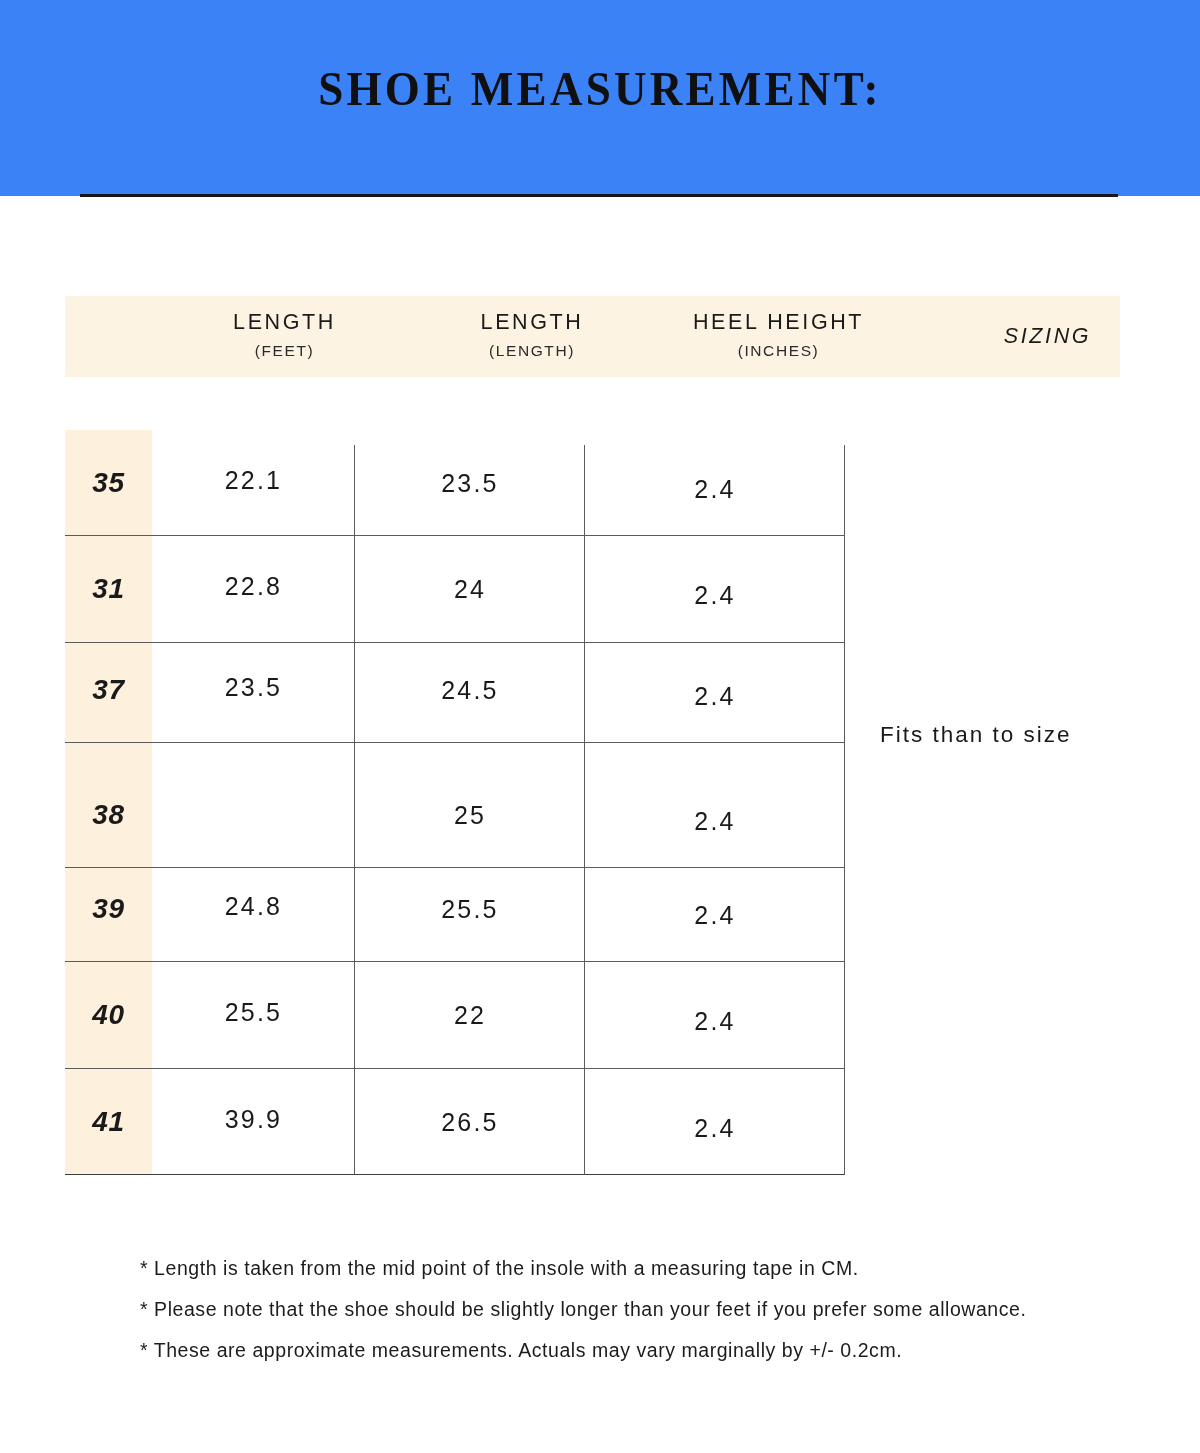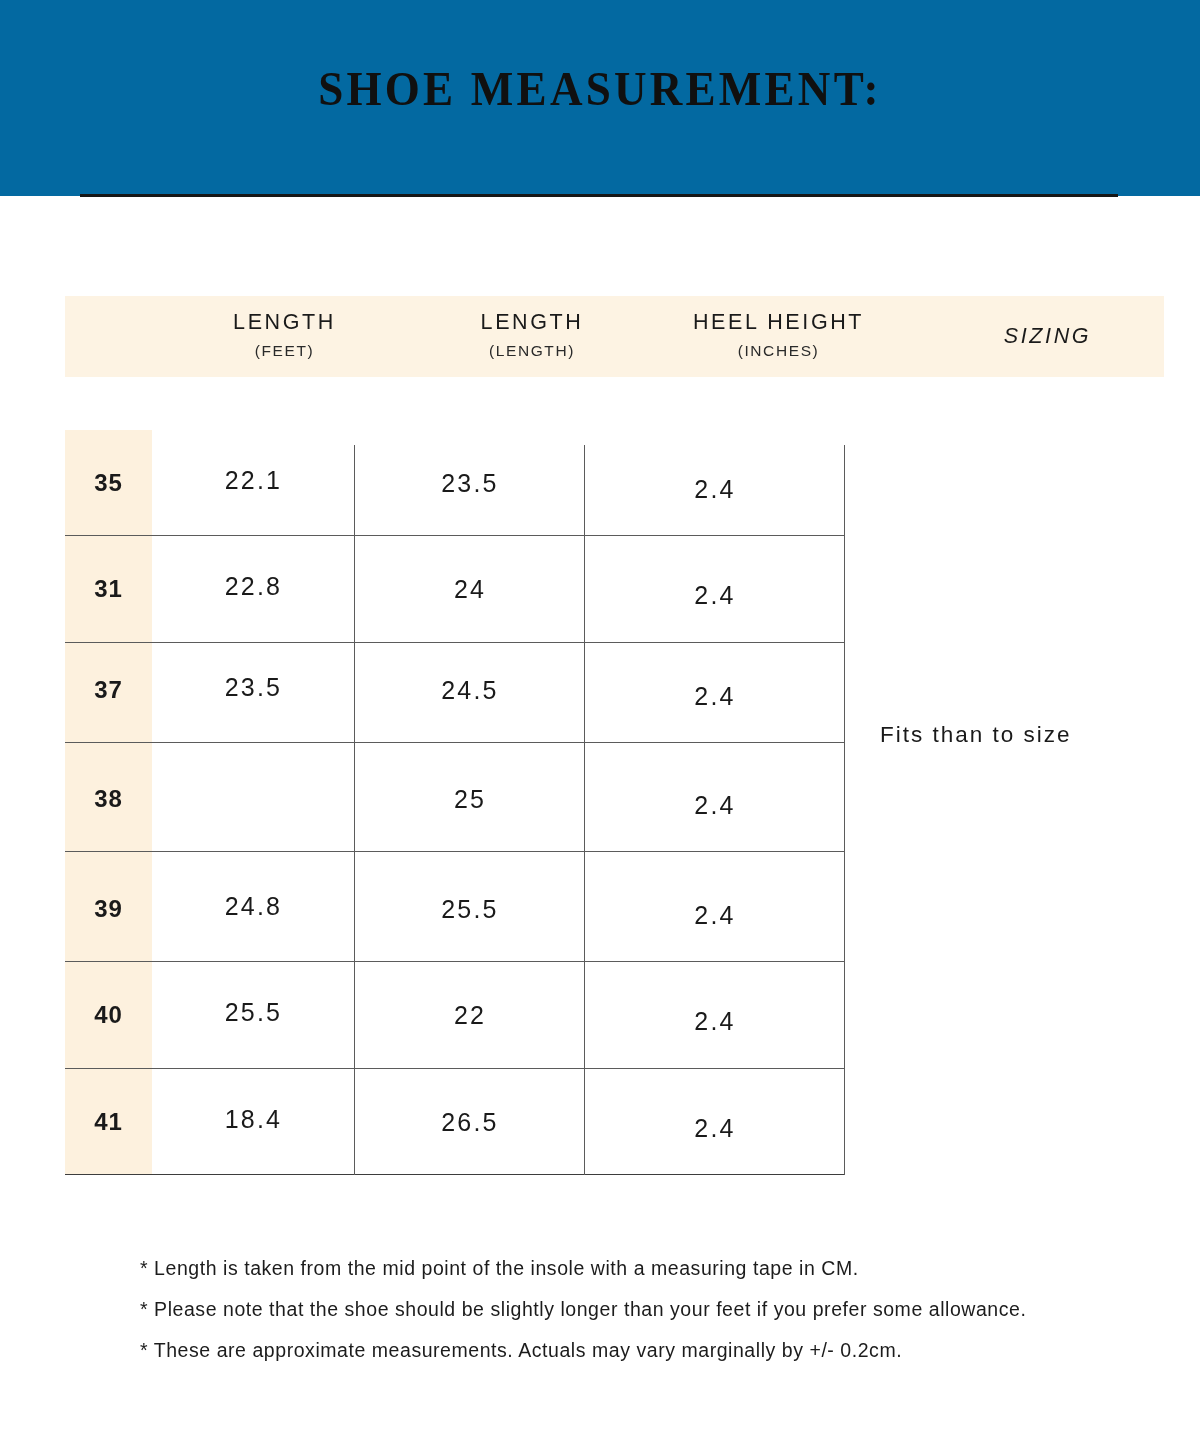--- a/index.html
+++ b/index.html
@@ -16,21 +16,21 @@
     overflow: hidden;
   }
 
   
   .banner {
     position: absolute;
     left: 0;
     top: 0;
     width: 1200px;
     height: 196px;
-    background: #0369a1;
+    background: #3b82f6;
     box-sizing: border-box;
   }
   .banner-title {
     position: absolute;
     left: 0;
     top: 60px;
     width: 1200px;
     text-align: center;
     font-family: "Liberation Serif", "DejaVu Serif", serif;
     font-weight: 700;
@@ -51,21 +51,20 @@
   }
 
   
   .table-head {
     position: absolute;
     left: 65px;
     top: 296px;
     width: 1055px;
     height: 81px;
     background: #fdf3e3;
-    padding-left: 44px;
   }
   .head-cell {
     position: absolute;
     top: 0;
     height: 81px;
     text-align: center;
   }
   .head-main {
     position: absolute;
     left: 0;
@@ -128,24 +127,25 @@
   .cell {
     position: absolute;
     top: 0;
     height: 106.43px;
     text-align: center;
     white-space: nowrap;
   }
   .cell-size {
     left: 0;
     width: 87px;
-    font-size: 24px;
+    font-size: 28px;
     font-weight: 700;
     letter-spacing: 0.8px;
     line-height: 106.43px;
+    font-style: italic;
   }
   .cell-feet {
     left: 87px;
     width: 203px;
     font-size: 25px;
     letter-spacing: 2.2px;
     line-height: 100px;
   }
   .cell-prod {
     left: 290px;
@@ -241,40 +241,40 @@
     <div class="cell cell-feet">22.8</div>
     <div class="cell cell-prod">24</div>
     <div class="cell cell-heel">2.4</div>
   </div>
   <div class="row" style="top:207px;">
     <div class="cell cell-size">37</div>
     <div class="cell cell-feet">23.5</div>
     <div class="cell cell-prod">24.5</div>
     <div class="cell cell-heel">2.4</div>
   </div>
-  <div class="row" style="top:316px;padding-left:8px;">
+  <div class="row" style="top:332px;padding-left:8px;">
     <div class="cell cell-size">38</div>
     <div class="cell cell-prod">25</div>
     <div class="cell cell-heel">2.4</div>
   </div>
   <div class="row" style="top:425.72px;">
     <div class="cell cell-size">39</div>
     <div class="cell cell-feet">24.8</div>
     <div class="cell cell-prod">25.5</div>
     <div class="cell cell-heel">2.4</div>
   </div>
   <div class="row" style="top:532.15px;">
     <div class="cell cell-size">40</div>
     <div class="cell cell-feet">25.5</div>
     <div class="cell cell-prod">22</div>
     <div class="cell cell-heel">2.4</div>
   </div>
   <div class="row last" style="top:638.58px;">
     <div class="cell cell-size">41</div>
-    <div class="cell cell-feet">18.4</div>
+    <div class="cell cell-feet">39.9</div>
     <div class="cell cell-prod">26.5</div>
     <div class="cell cell-heel">2.4</div>
   </div>
 
   <div class="vline v1"></div>
   <div class="vline v2"></div>
   <div class="vline v3"></div>
 </div>
 
 <div class="sizing-note">Fits than to size</div>

